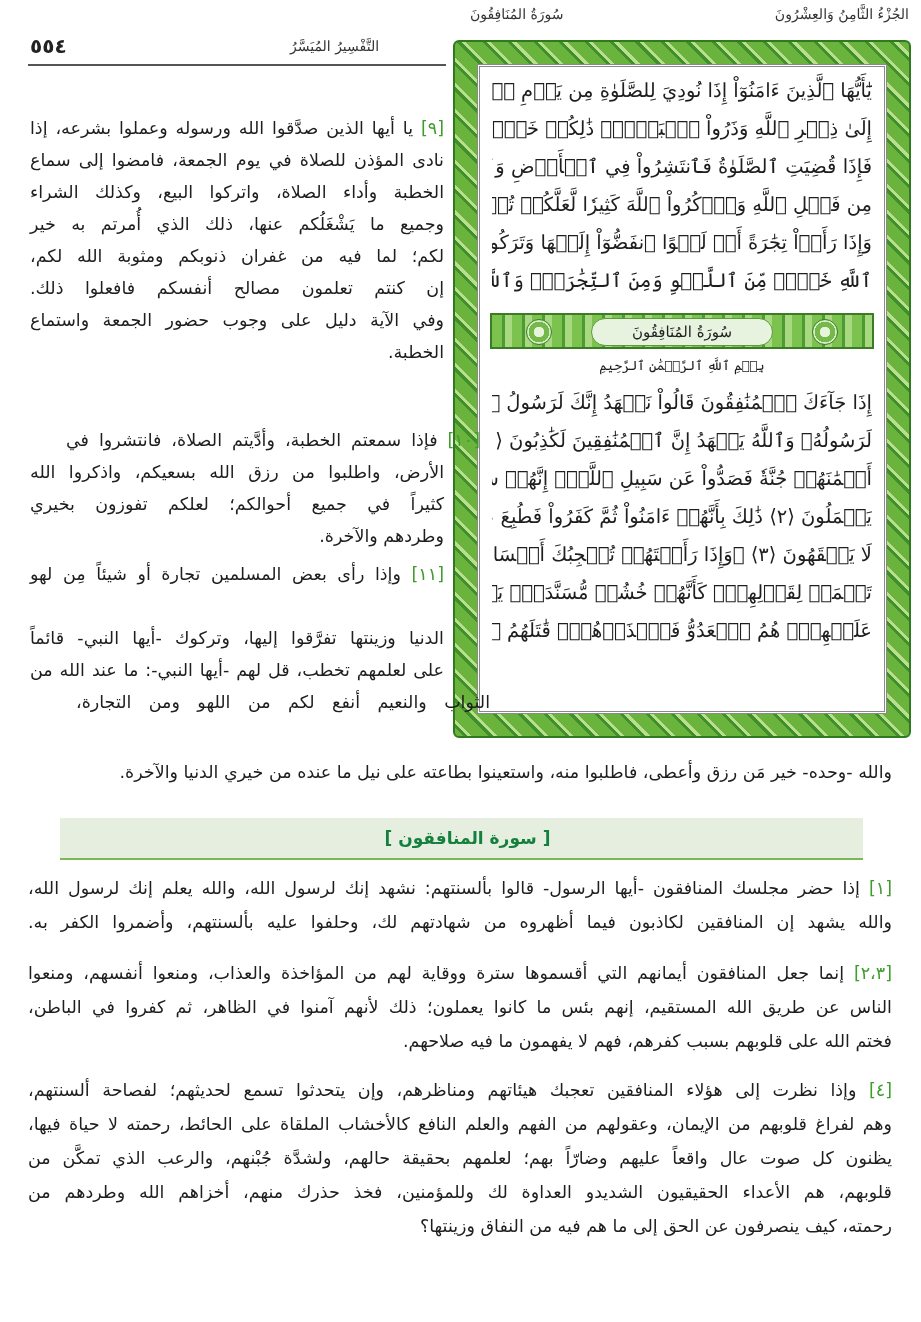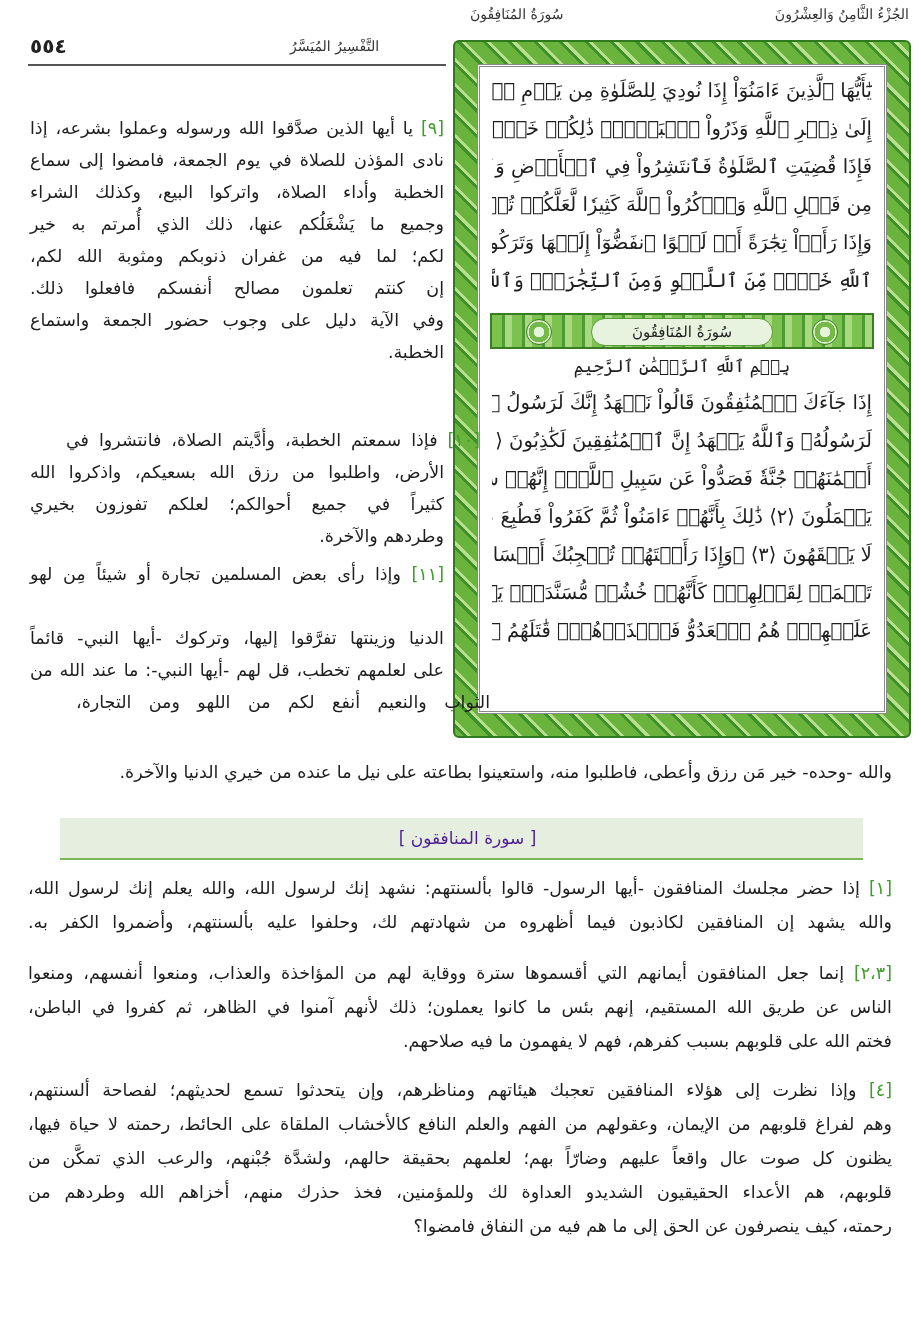--- a/index.html
+++ b/index.html
@@ -25,31 +25,31 @@
                text-align:justify; text-align-last:justify; }
   .surah-banner { position:absolute; left:10px; right:10px; top:246px; height:36px;
                   background:repeating-linear-gradient(90deg, #7cc24f 0 10px, #4d9b32 10px 13px, #a8d880 13px 20px);
                   border:2px solid #3a7d25; box-sizing:border-box; }
   .surah-cartouche { position:absolute; left:50%; top:3px; transform:translateX(-50%);
                      width:180px; height:26px; background:#e8f3df; border:1.5px solid #5a9a3a;
                      border-radius:14px; text-align:center; font-size:15px; line-height:26px; color:#222; }
   .rosette { position:absolute; top:4px; width:24px; height:24px; border-radius:50%;
              background:radial-gradient(circle, #e7f4dc 0 30%, #74b94a 31% 60%, #d6ecc3 61% 100%);
              border:1px solid #3a7d25; }
-  .basmala { position:absolute; left:0; right:0; top:284px; text-align:center; font-size:17px; line-height:30px; }
+  .basmala { position:absolute; left:0; right:0; top:284px; text-align:center; font-size:13px; line-height:30px; }
 
   
   .tafsir { font-family:"DejaVu Sans", sans-serif; font-size:17.5px; color:#1e1e1e; }
   .tline { position:absolute; white-space:nowrap; text-align:justify; text-align-last:justify; height:32px; line-height:32px; }
   .num { color:#3f9d2c; }
 
   .section-bar { left:60px; top:818px; width:803px; height:42px; background:#e6efdf;
                  border-bottom:2px solid #7bb957; box-sizing:border-box; }
   .section-title { position:absolute; left:0; right:0; top:0; text-align:center; line-height:40px;
-                   font-family:"DejaVu Sans", sans-serif; font-size:17px; font-weight:normal; color:#4c1d95;margin-left:12px; }
+                   font-family:"DejaVu Sans", sans-serif; font-size:17px; font-weight:bold; color:#15803d;margin-left:12px; }
 </style>
 </head>
 <body>
 
 <div class="abs hdr rtl" style="right:12px; top:6px;">الجُزْءُ الثَّامِنُ وَالعِشْرُونَ</div>
 <div class="abs hdr rtl" style="left:470px; top:6px;">سُورَةُ المُنَافِقُونَ</div>
 <div class="abs hdr rtl" style="left:290px; top:38px;">التَّفْسِيرُ المُيَسَّرُ</div>
 <div class="abs pageno" style="left:30px; top:34px;">٥٥٤</div>
 <div class="abs hrule" style="left:28px; top:64px; width:418px;"></div>
 
@@ -111,14 +111,14 @@
 <div class="tafsir">
   <div class="abs tline rtl" style="left:28px; width:864px; top:872px;"><span class="num">[١]</span> <span>إذا حضر مجلسك المنافقون -أيها الرسول- قالوا بألسنتهم: نشهد إنك لرسول الله، والله يعلم إنك لرسول الله،</span></div>
   <div class="abs tline rtl" style="left:28px; width:864px; top:906px;"><span>والله يشهد إن المنافقين لكاذبون فيما أظهروه من شهادتهم لك، وحلفوا عليه بألسنتهم، وأضمروا الكفر به.</span></div>
   <div class="abs tline rtl" style="left:28px; width:864px; top:957px;"><span class="num">[٢،٣]</span> <span>إنما جعل المنافقون أيمانهم التي أقسموها سترة ووقاية لهم من المؤاخذة والعذاب، ومنعوا أنفسهم، ومنعوا</span></div>
   <div class="abs tline rtl" style="left:28px; width:864px; top:991px;"><span>الناس عن طريق الله المستقيم، إنهم بئس ما كانوا يعملون؛ ذلك لأنهم آمنوا في الظاهر، ثم كفروا في الباطن،</span></div>
   <div class="abs tline rtl" style="left:28px; width:864px; top:1025px; text-align-last:right;"><span>فختم الله على قلوبهم بسبب كفرهم، فهم لا يفهمون ما فيه صلاحهم.</span></div>
   <div class="abs tline rtl" style="left:28px; width:864px; top:1074px;"><span class="num">[٤]</span> <span>وإذا نظرت إلى هؤلاء المنافقين تعجبك هيئاتهم ومناظرهم، وإن يتحدثوا تسمع لحديثهم؛ لفصاحة ألسنتهم،</span></div>
   <div class="abs tline rtl" style="left:28px; width:864px; top:1108px;"><span>وهم لفراغ قلوبهم من الإيمان، وعقولهم من الفهم والعلم النافع كالأخشاب الملقاة على الحائط، رحمته لا حياة فيها،</span></div>
   <div class="abs tline rtl" style="left:28px; width:864px; top:1142px;"><span>يظنون كل صوت عال واقعاً عليهم وضارّاً بهم؛ لعلمهم بحقيقة حالهم، ولشدَّة جُبْنهم، والرعب الذي تمكَّن من</span></div>
   <div class="abs tline rtl" style="left:28px; width:864px; top:1176px;"><span>قلوبهم، هم الأعداء الحقيقيون الشديدو العداوة لك وللمؤمنين، فخذ حذرك منهم، أخزاهم الله وطردهم من</span></div>
-  <div class="abs tline rtl" style="left:28px; width:864px; top:1210px; text-align-last:right;"><span>رحمته، كيف ينصرفون عن الحق إلى ما هم فيه من النفاق فامضوا؟</span></div>
+  <div class="abs tline rtl" style="left:28px; width:864px; top:1210px; text-align-last:right;"><span>رحمته، كيف ينصرفون عن الحق إلى ما هم فيه من النفاق وزينتها؟</span></div>
 </div>
 
 </body></html>

